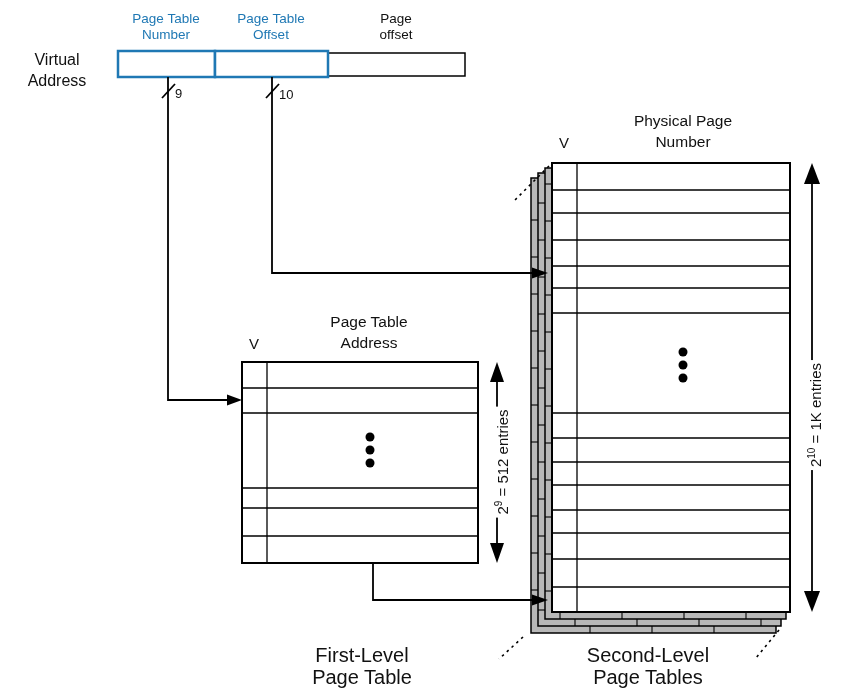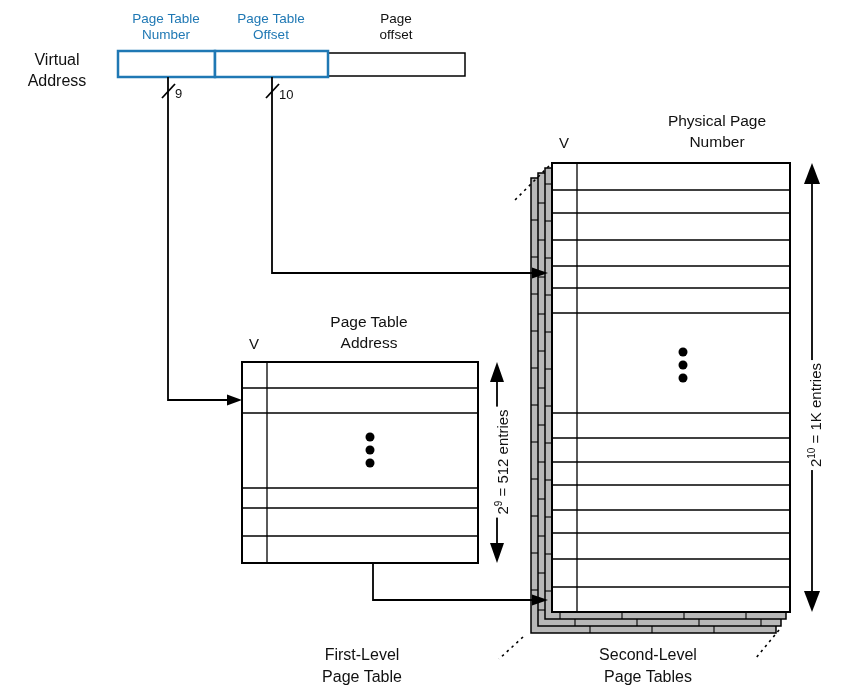--- a/index.html
+++ b/index.html
@@ -6,21 +6,21 @@
   #stage{position:relative;width:844px;height:698px;background:#fff;overflow:hidden;
          font-family:"Liberation Sans",sans-serif;color:#111;}
   #gfx{position:absolute;left:0;top:0;width:844px;height:698px;}
   .lbl{position:absolute;text-align:center;transform:translateX(-50%);white-space:nowrap;}
   .two{line-height:21px;font-size:15.5px;}
   .field-lbl{line-height:16px;font-size:13.5px;top:11px;}
   .blue{color:var(--accent,#1F78B4);}
   .va{font-size:16px;line-height:21px;top:49px;}
   .bit{position:absolute;font-size:13px;white-space:nowrap;}
   .vcol{position:absolute;font-size:15px;transform:translateX(-50%);}
-  .caption{line-height:22px;font-size:16px;}
+  .caption{line-height:22px;font-size:20px;}
   .rot{position:absolute;white-space:nowrap;font-size:15px;background:#fff;padding:0 3px;
        transform:translate(-50%,-50%) rotate(-90deg);}
   .rot sup{font-size:10px;}
   .stack-layer{fill:var(--stack-gray,#b8b8b8);stroke:#000;stroke-width:1.5;}
   .tbl{fill:#fff;stroke:#000;stroke-width:2;}
   .inner{stroke:#000;stroke-width:1.3;}
   .conn{stroke:#000;stroke-width:1.8;fill:none;}
   .dash{stroke:#000;stroke-width:1.6;fill:none;stroke-dasharray:2.5 4;}
   .tick{stroke:#000;stroke-width:1.1;}
 </style>
@@ -181,21 +181,21 @@
 
   <div class="bit" style="left:175px;top:86px;">9</div>
   <div class="bit" style="left:279px;top:87px;">10</div>
 
   <div class="lbl two" style="left:369px;top:311px;">
     <div>Page Table</div>
     <div>Address</div>
   </div>
   <div class="vcol" style="left:254px;top:335px;">V</div>
 
-  <div class="lbl two" style="left:683px;top:110px;margin-left:34px;">
+  <div class="lbl two" style="left:683px;top:110px;">
     <div>Physical Page</div>
     <div>Number</div>
   </div>
   <div class="vcol" style="left:564px;top:134px;">V</div>
 
   <div class="rot" style="left:502px;top:462px;">
     <span>2</span><sup>9</sup><span> = 512 entries</span>
   </div>
   <div class="rot" style="left:815px;top:415px;">
     <span>2</span><sup>10</sup><span> = 1K entries</span>

